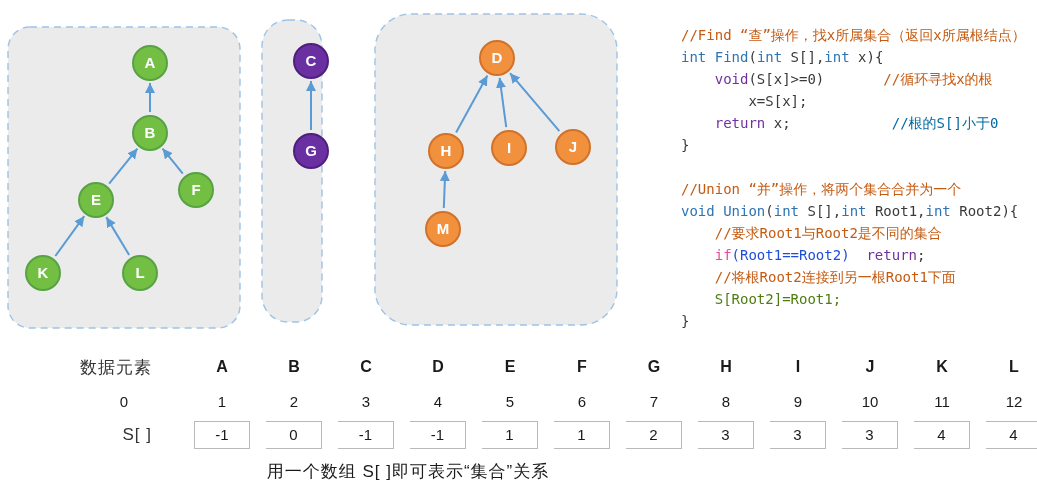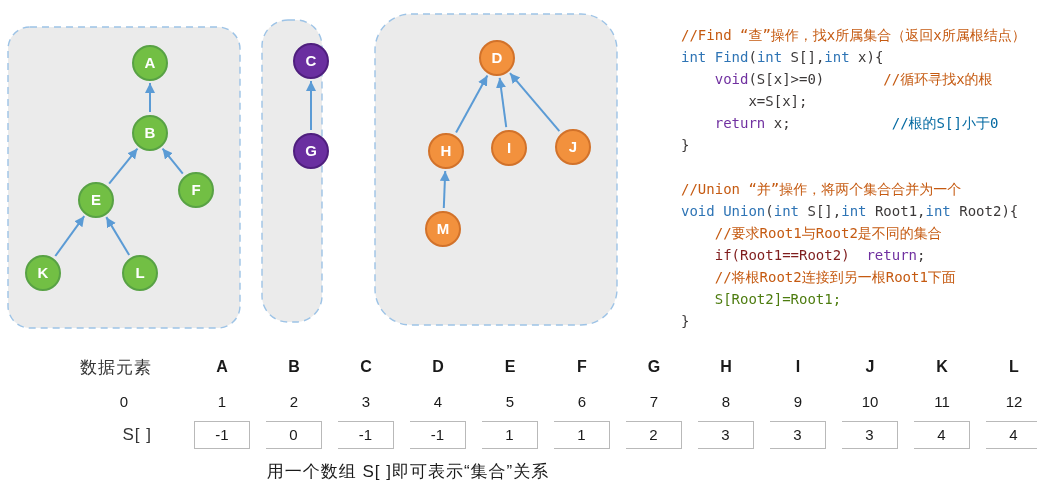--- a/index.html
+++ b/index.html
@@ -95,21 +95,21 @@
     <div class="code-line"><span style="color: rgb(197, 90, 17);">//Find “查”操作，找x所属集合（返回x所属根结点）</span></div>
     <div class="code-line"><span style="color: rgb(46, 116, 181);">int </span><span style="color: rgb(46, 116, 181);">Find</span><span style="color: rgb(59, 56, 56);">(</span><span style="color: rgb(46, 116, 181);">int</span><span style="color: rgb(59, 56, 56);"> S[],</span><span style="color: rgb(46, 116, 181);">int</span><span style="color: rgb(59, 56, 56);"> x){</span></div>
     <div class="code-line"><span style="color: rgb(59, 56, 56);">    </span><span style="color: rgb(112, 48, 160);">void</span><span style="color: rgb(59, 56, 56);">(S[x]&gt;=0)</span><span style="color: rgb(59, 56, 56);">       </span><span style="color: rgb(197, 90, 17);">//循环寻找x的根</span></div>
     <div class="code-line"><span style="color: rgb(59, 56, 56);">        x=S[x];</span></div>
     <div class="code-line"><span style="color: rgb(59, 56, 56);">    </span><span style="color: rgb(112, 48, 160);">return</span><span style="color: rgb(59, 56, 56);"> x;</span><span style="color: rgb(59, 56, 56);">            </span><span style="color: #0369a1;">//根的S[]小于0</span></div>
     <div class="code-line"><span style="color: rgb(59, 56, 56);">}</span></div>
     <div class="code-line">&nbsp;</div>
     <div class="code-line"><span style="color: rgb(197, 90, 17);">//Union “并”操作，将两个集合合并为一个</span></div>
     <div class="code-line"><span style="color: rgb(46, 116, 181);">void </span><span style="color: rgb(46, 116, 181);">Union</span><span style="color: rgb(59, 56, 56);">(</span><span style="color: rgb(46, 116, 181);">int</span><span style="color: rgb(59, 56, 56);"> S[],</span><span style="color: rgb(46, 116, 181);">int</span><span style="color: rgb(59, 56, 56);"> Root1,</span><span style="color: rgb(46, 116, 181);">int</span><span style="color: rgb(59, 56, 56);"> Root2){</span></div>
     <div class="code-line"><span style="color: rgb(59, 56, 56);">    </span><span style="color: rgb(197, 90, 17);">//要求Root1与Root2是不同的集合</span></div>
-    <div class="code-line"><span style="color: rgb(59, 56, 56);">    </span><span style="color: #7f1d1d;">if</span><span style="color: #7f1d1d;">(Root1==Root2)  </span><span style="color: rgb(112, 48, 160);">return</span><span style="color: rgb(59, 56, 56);">;</span></div>
+    <div class="code-line"><span style="color: rgb(59, 56, 56);">    </span><span style="color: #ec4899;">if</span><span style="color: #1d4ed8;">(Root1==Root2)  </span><span style="color: rgb(112, 48, 160);">return</span><span style="color: rgb(59, 56, 56);">;</span></div>
     <div class="code-line"><span style="color: rgb(59, 56, 56);">    </span><span style="color: rgb(197, 90, 17); text-align: center;">//将根Root2连接到另一根Root1下面</span></div>
     <div class="code-line"><span style="color: #4d7c0f;">    S[Root2]=Root1;</span></div>
     <div class="code-line"><span style="color: rgb(59, 56, 56);">}</span></div>
   </div>
 
 <div class="array-table" id="array-table">
     <div class="t-row row-letters">
       <div class="t-label">数据元素</div>
       <div class="t-cell">A</div>
       <div class="t-cell">B</div>

